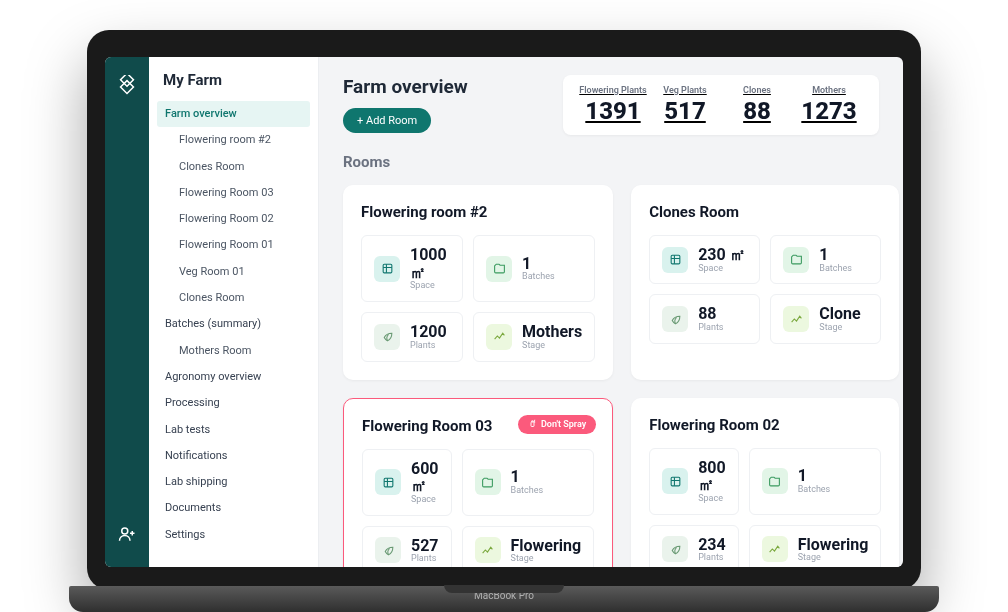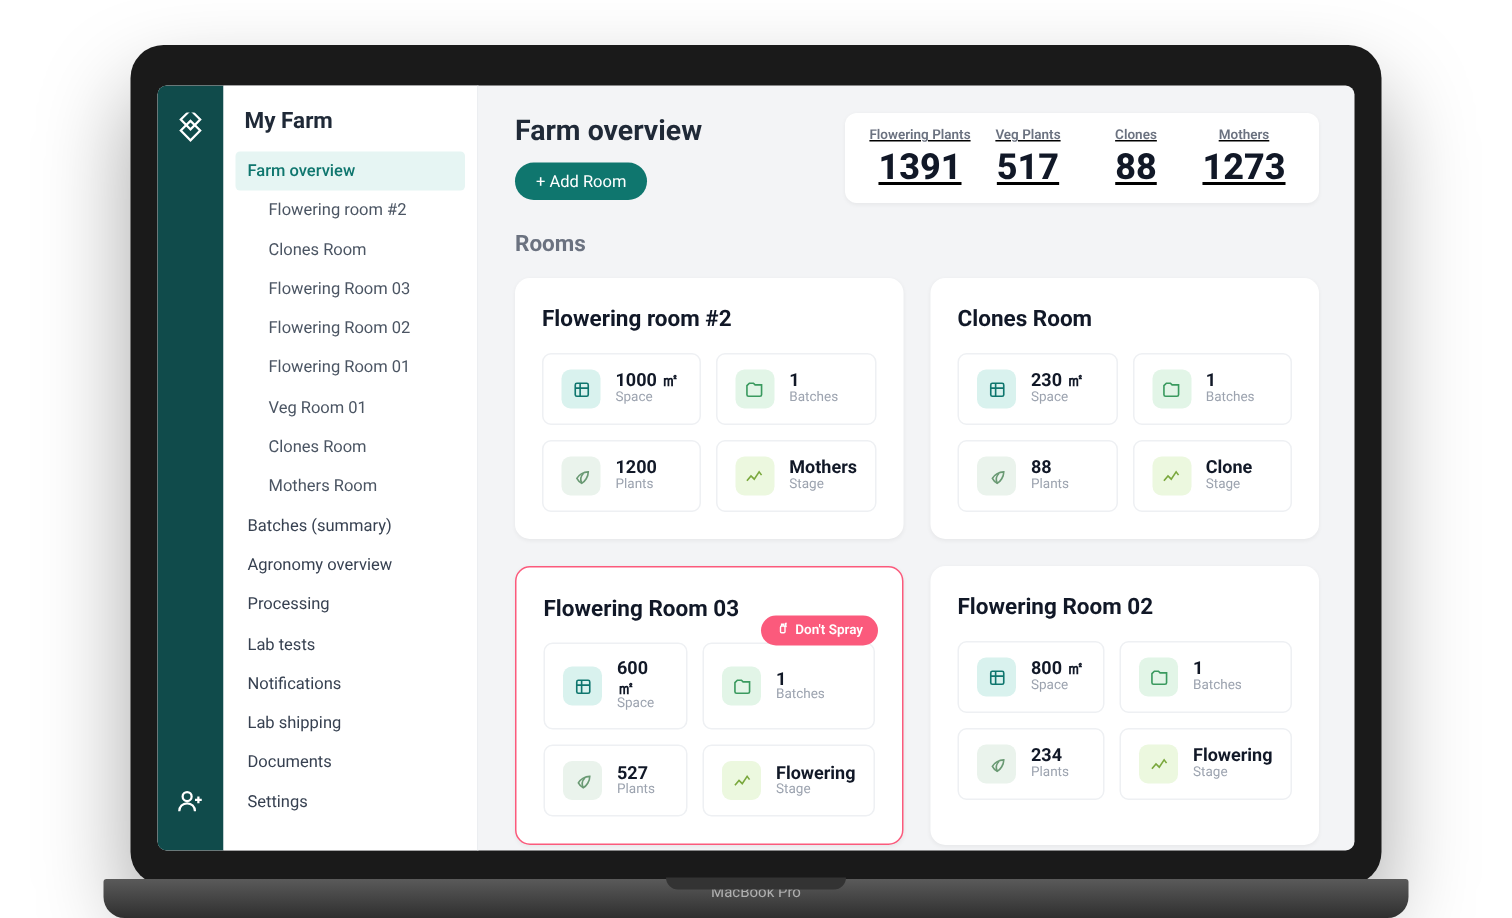--- a/index.html
+++ b/index.html
@@ -161,21 +161,20 @@
     right: 16px;
     background: #fb5a7c;
     color: #fff;
     font-size: 9px;
     font-weight: 600;
     padding: 4px 10px;
     border-radius: 12px;
     display: flex;
     align-items: center;
     gap: 4px;
-    margin-top: 16px;
   }
   .metric-grid {
     display: grid;
     grid-template-columns: 1fr 1fr;
     gap: 10px;
   }
   .metric {
     border: 1px solid #eef0f3;
     border-radius: 6px;
     padding: 10px 12px;
@@ -190,21 +189,21 @@
     display: flex;
     align-items: center;
     justify-content: center;
     flex-shrink: 0;
   }
   .metric-icon.teal   { background: #d9f2ee; color: #0f766e; }
   .metric-icon.mint   { background: #e2f5e7; color: #3a9a5f; }
   .metric-icon.leaf   { background: #eaf3ec; color: #6a9a74; }
   .metric-icon.lime   { background: #ecf8df; color: #7aa83d; }
   .metric-text { display: flex; flex-direction: column; line-height: 1.1; }
-  .metric-value { font-size: 12px; font-weight: 700; color: #111827; }
+  .metric-value { font-size: 16px; font-weight: 700; color: #111827; }
   .metric-label { font-size: 9px; color: #9ca3af; }
 
   .main::-webkit-scrollbar, .sidebar::-webkit-scrollbar { width: 6px; }
   .main::-webkit-scrollbar-thumb, .sidebar::-webkit-scrollbar-thumb { background: #d1d5db; border-radius: 3px; }
 </style>
 </head>
 <body>
 
 <div class="laptop">
   <div class="screen">
@@ -229,22 +228,22 @@
       <h2>My Farm</h2>
       <div id="nav-list">
           <a class="nav-item active">Farm overview</a>
           <a class="nav-item child">Flowering room #2</a>
           <a class="nav-item child">Clones Room</a>
           <a class="nav-item child">Flowering Room 03</a>
           <a class="nav-item child">Flowering Room 02</a>
           <a class="nav-item child">Flowering Room 01</a>
           <a class="nav-item child">Veg Room 01</a>
           <a class="nav-item child">Clones Room</a>
+          <a class="nav-item">Batches (summary)</a>
           <a class="nav-item child">Mothers Room</a>
-          <a class="nav-item">Batches (summary)</a>
           <a class="nav-item">Agronomy overview</a>
           <a class="nav-item">Processing</a>
           <a class="nav-item">Lab tests</a>
           <a class="nav-item">Notifications</a>
           <a class="nav-item">Lab shipping</a>
           <a class="nav-item">Documents</a>
           <a class="nav-item">Settings</a>
         </div>
     </nav>
 

